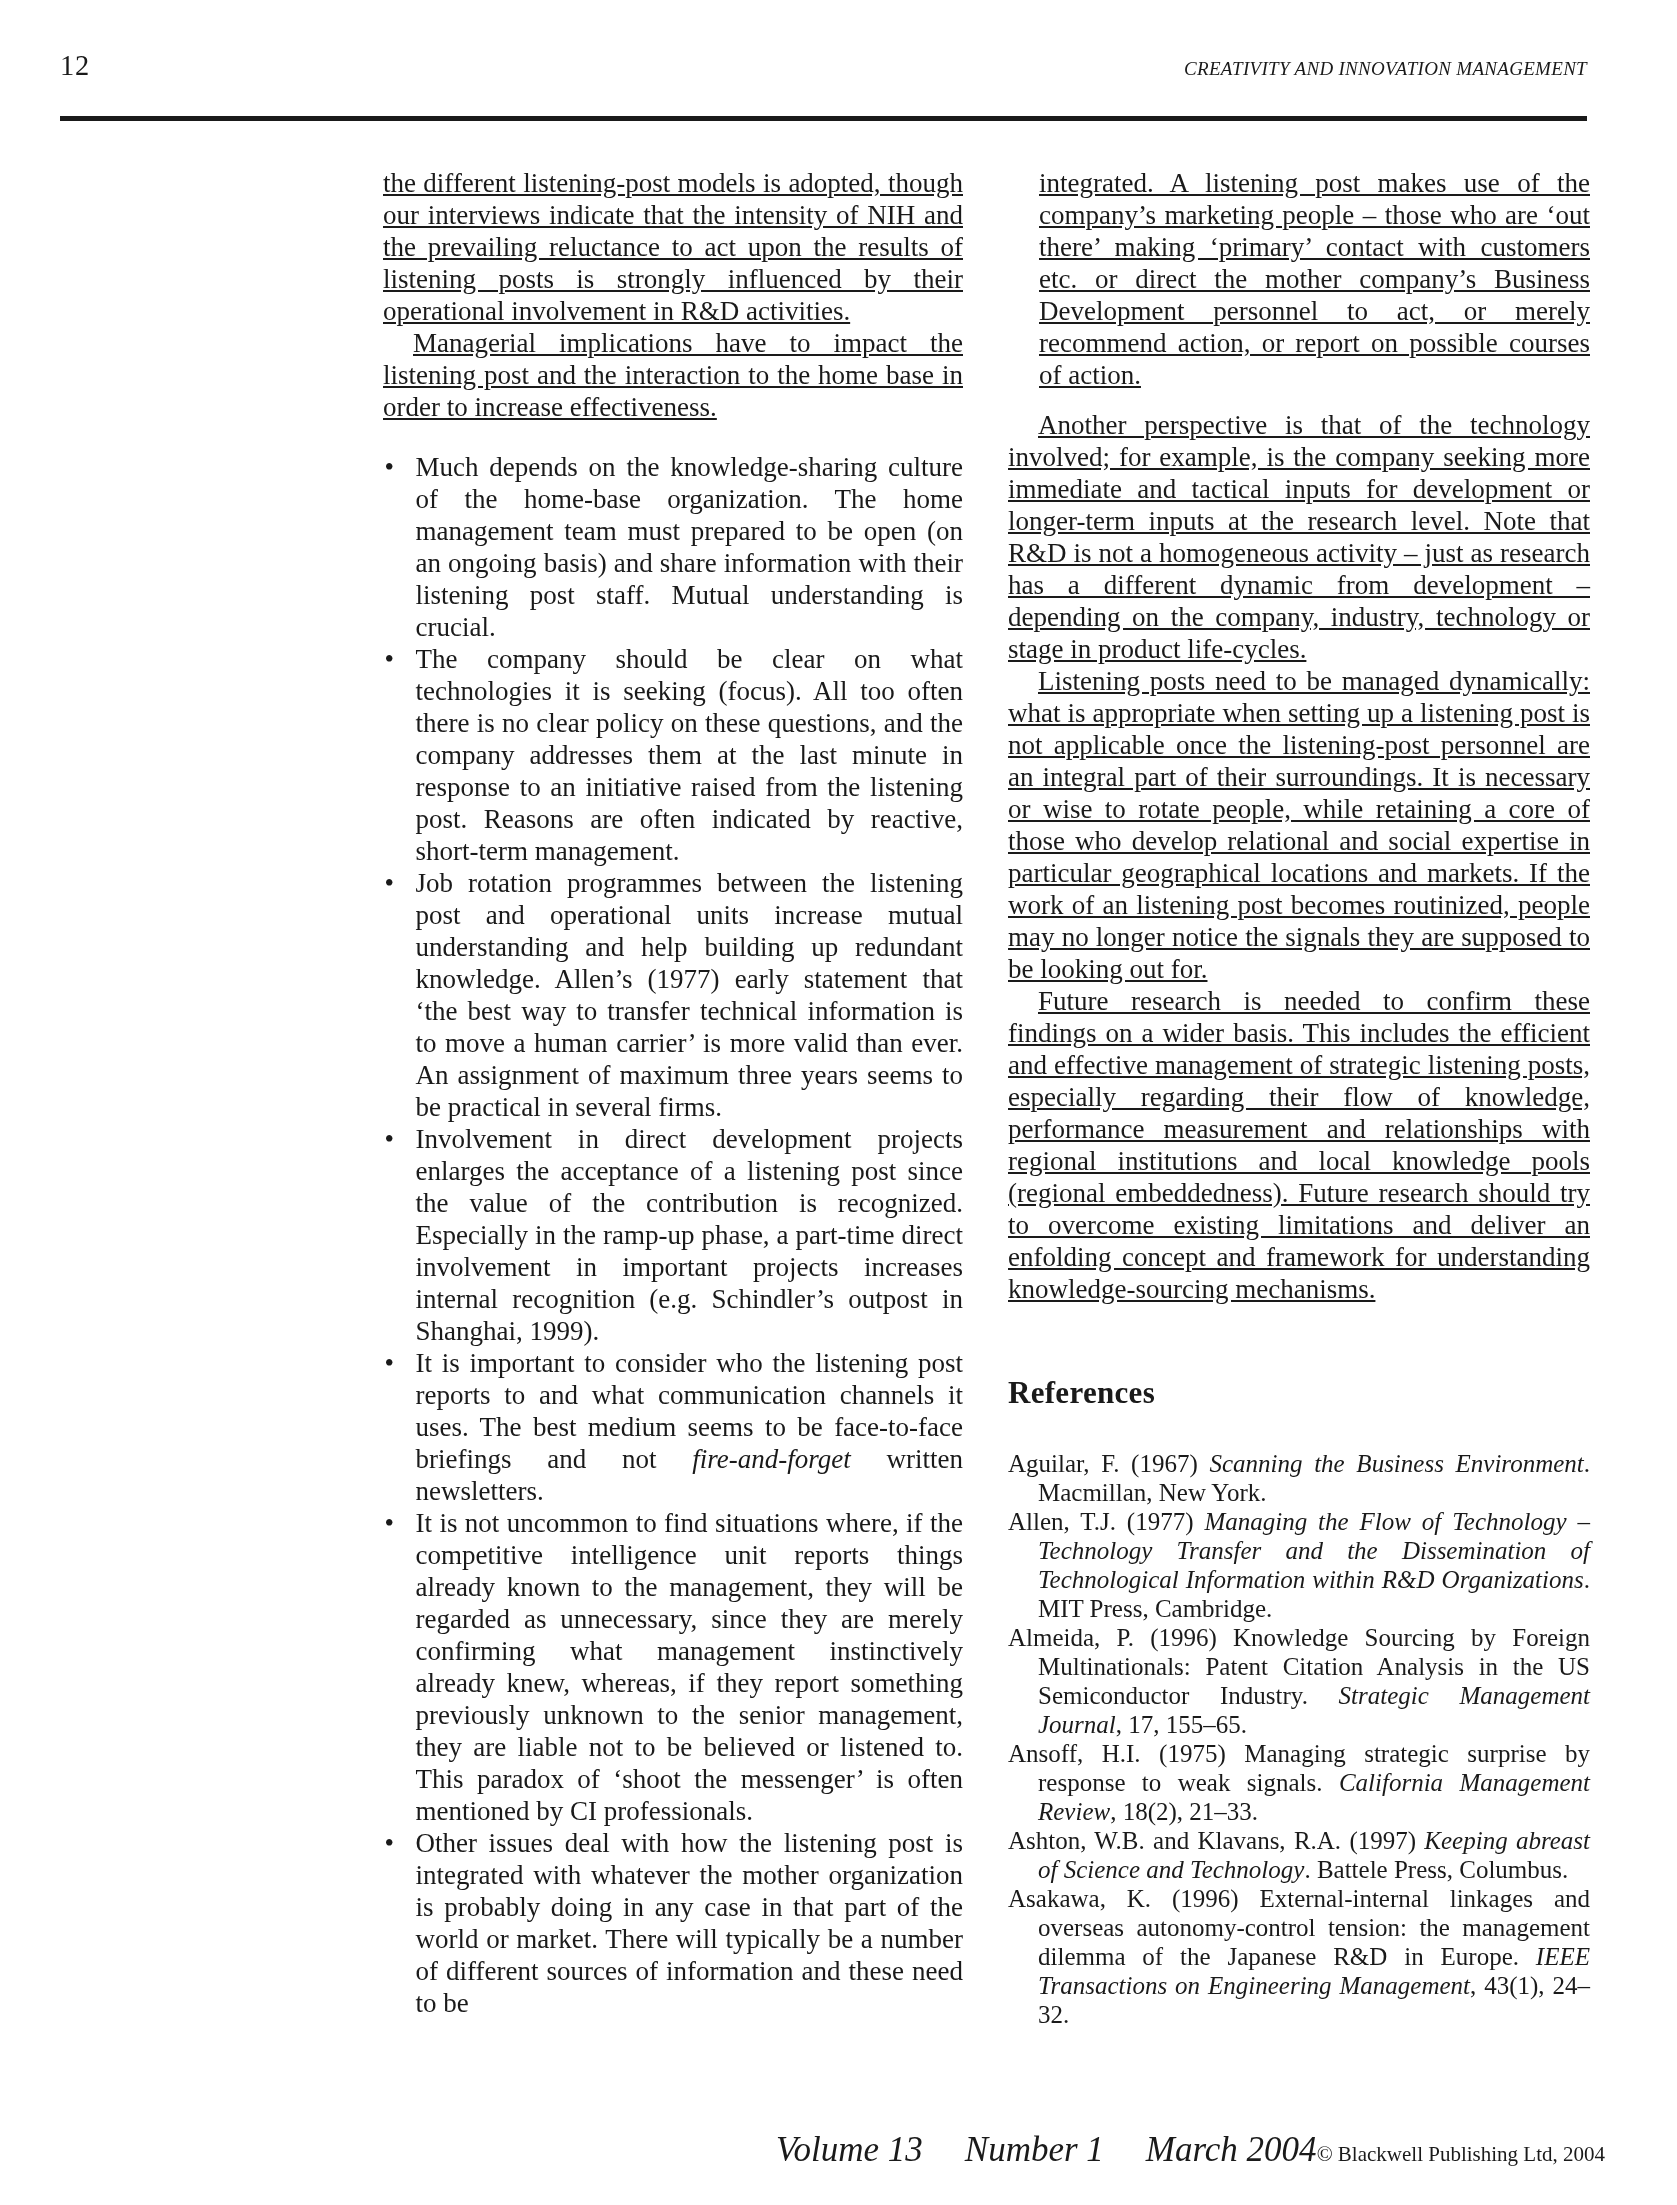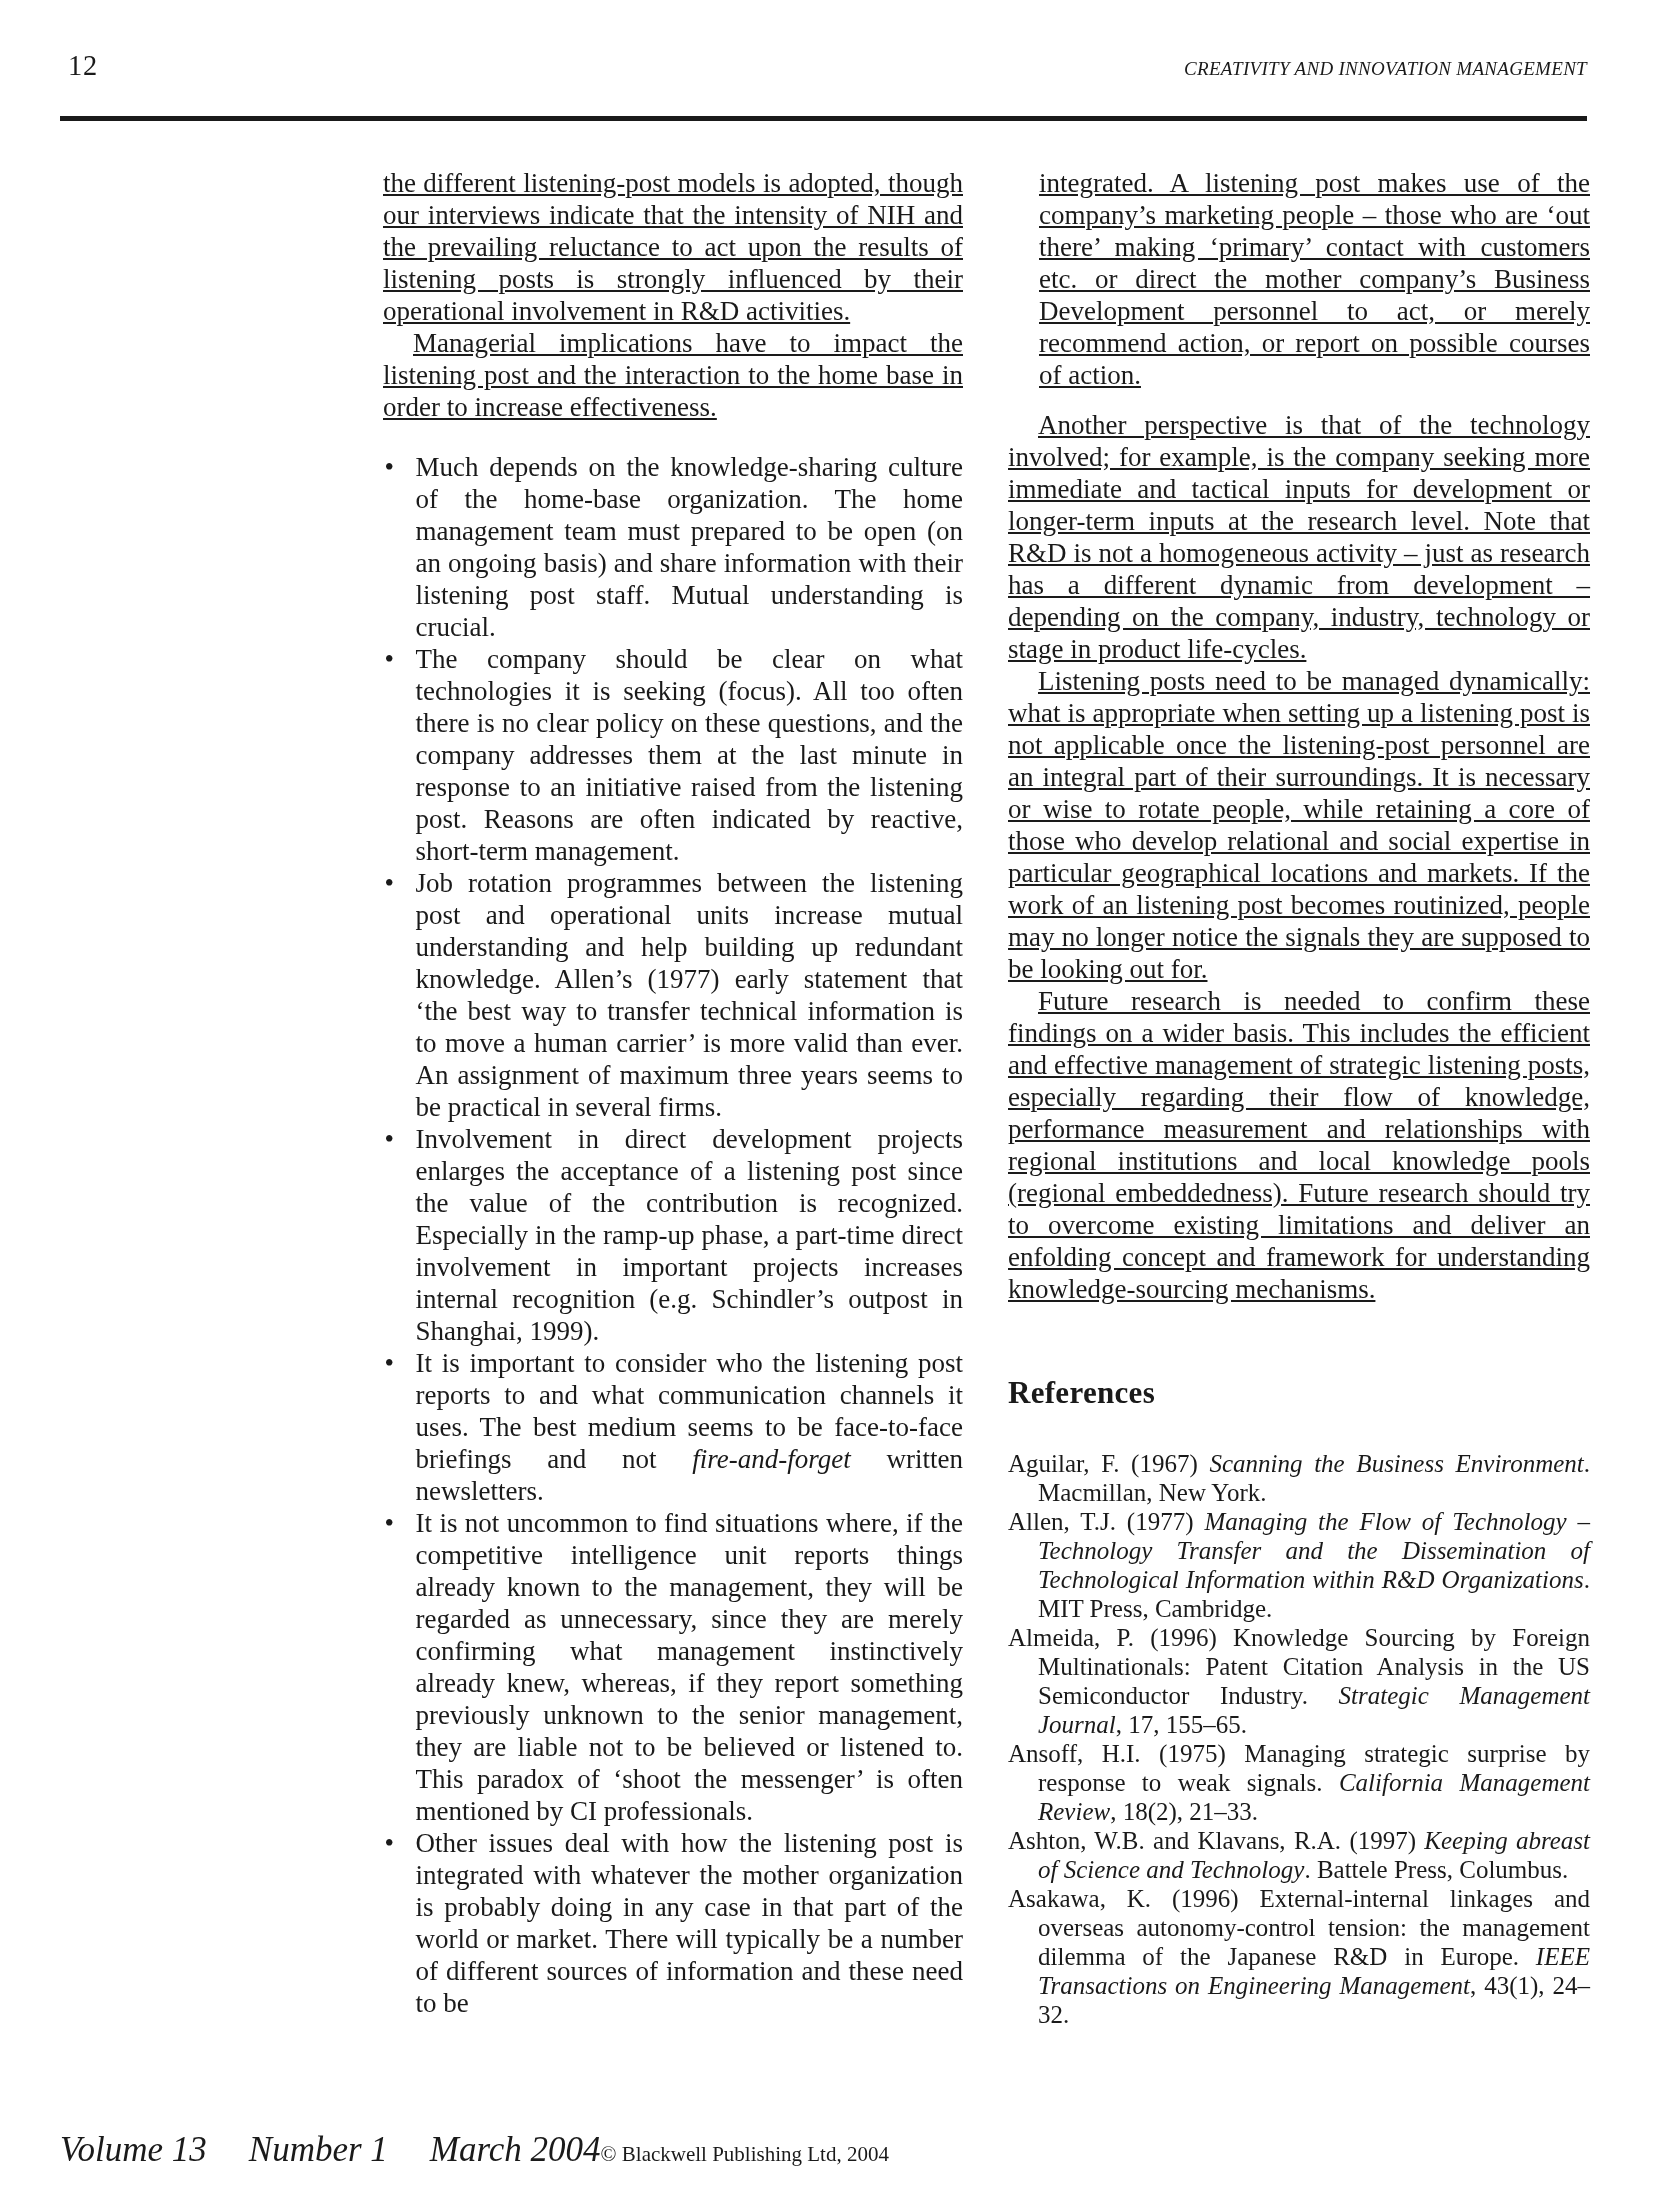--- a/index.html
+++ b/index.html
@@ -13,21 +13,21 @@
     width: 1678px;
     height: 2205px;
     background: var(--paper);
     font-family: "Liberation Serif", "DejaVu Serif", serif;
     color: var(--ink);
     overflow: hidden;
   }
   
   .page-header {
     position: absolute;
-    left: 68px;
+    left: 60px;
     right: 91px;
     top: 50px;
     display: flex;
     justify-content: space-between;
     align-items: baseline;
   }
   .page-number {
     font-size: 28.4px;
     letter-spacing: 0.7px;
   }
@@ -99,21 +99,21 @@
     text-indent: -30px;
   }
   em { font-style: italic; }
   
   .page-footer {
     position: absolute;
     left: 60px;
     right: 73px;
     bottom: 35px;
     display: flex;
-    justify-content: flex-start;
+    justify-content: flex-end;
     align-items: baseline;
   }
   .issue-info {
     font-size: 35px;
     font-style: italic;
   }
   .issue-info span + span { margin-left: 42px; }
   .copyright { font-size: 21px; }
 </style>
 </head>

